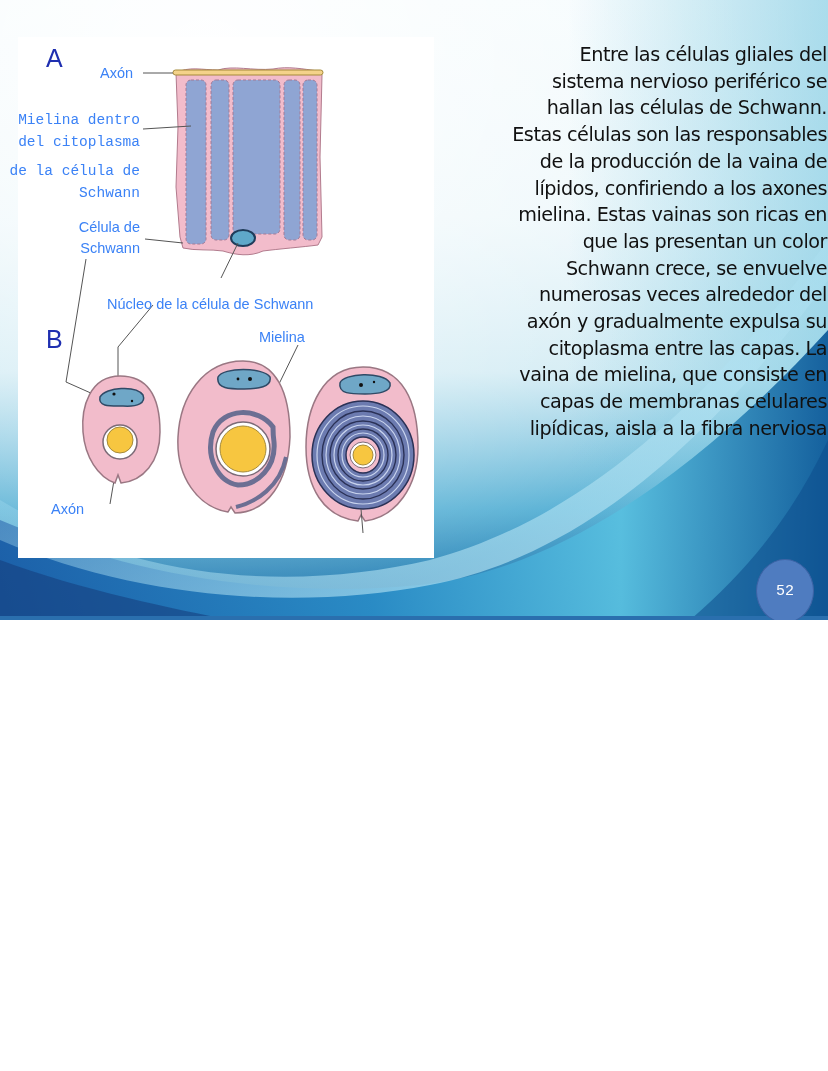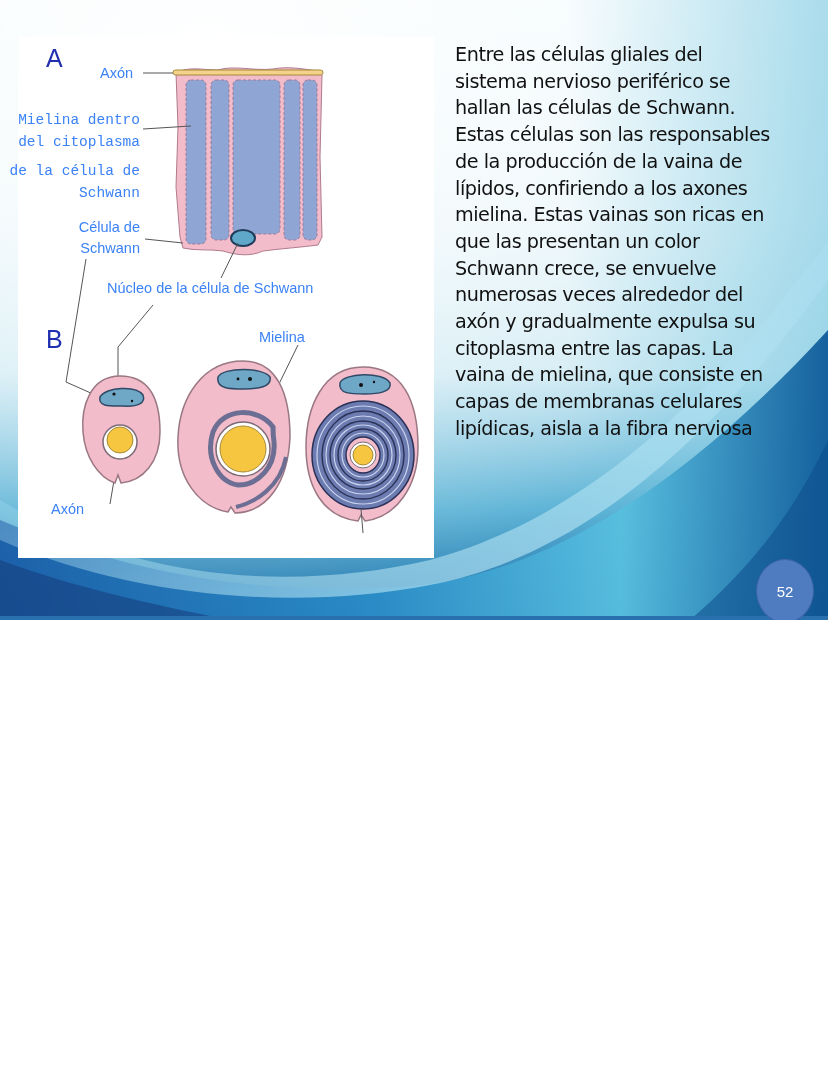--- a/index.html
+++ b/index.html
@@ -22,25 +22,25 @@
   }
   .panel-svg { position:absolute; left:0; top:0; }
   .lbl { position:absolute; font-family:"Liberation Sans", sans-serif; color:#3b82f6; font-size:14.5px; line-height:17px; white-space:nowrap; }
   .lbl.right { text-align:right; }
   .letter { position:absolute; font-family:"Liberation Sans", sans-serif; color:#1f2fb0; font-size:25px; line-height:26px; }
   .body-text {
     position:absolute; left:455px; top:42px; width:372px;
     font-family:"DejaVu Sans", sans-serif; font-size:19.2px; line-height:26.7px; color:#111111;
     letter-spacing:-0.45px;
   }
-  .body-text .line { display:block; white-space:nowrap; }
+  .body-text .line { display:block; white-space:nowrap;text-align:right; }
   .page-num {
     position:absolute; left:756px; top:559px; width:56px; height:62px; border-radius:50%;
     background:#4f7cc0; border:1.5px solid #3d64a6; color:#ffffff;
-    font-family:Liberation Sans, sans-serif; font-size:15px; display:flex; align-items:center; justify-content:center;
+    font-family:Liberation Mono, monospace; font-size:15px; display:flex; align-items:center; justify-content:center;
   }
 </style>
 </head>
 <body>
 
 <div class="slide">
   <div class="bg-left"></div>
   <div class="bg-right"></div>
 
   <svg class="swoosh-svg" width="828" height="620" viewBox="0 0 828 620">
@@ -135,21 +135,21 @@
     <div class="lbl right" style="right:294px; top:75px;font-family:Liberation Mono, monospace;">
       <span style="display:block">Mielina dentro</span>
       <span style="display:block; margin-top:5px;">del citoplasma</span>
       <span style="display:block; margin-top:12px;">de la célula de</span>
       <span style="display:block; margin-top:5px;">Schwann</span>
     </div>
     <div class="lbl right" style="right:294px; top:182px;">
       <span style="display:block">Célula de</span>
       <span style="display:block; margin-top:4px;">Schwann</span>
     </div>
-    <div class="lbl" style="left:89px; top:243px;">Núcleo de la célula de Schwann</div>
+    <div class="lbl" style="left:89px; top:259px;">Núcleo de la célula de Schwann</div>
 
     <div class="letter" style="left:28px; top:289px;">B</div>
     <div class="lbl" style="left:241px; top:292px;">Mielina</div>
     <div class="lbl" style="left:33px; top:464px;">Axón</div>
   </div>
 
   <div class="body-text">
     <span class="line">Entre las células gliales del</span>
     <span class="line">sistema nervioso periférico se</span>
     <span class="line">hallan las células de Schwann.</span>

